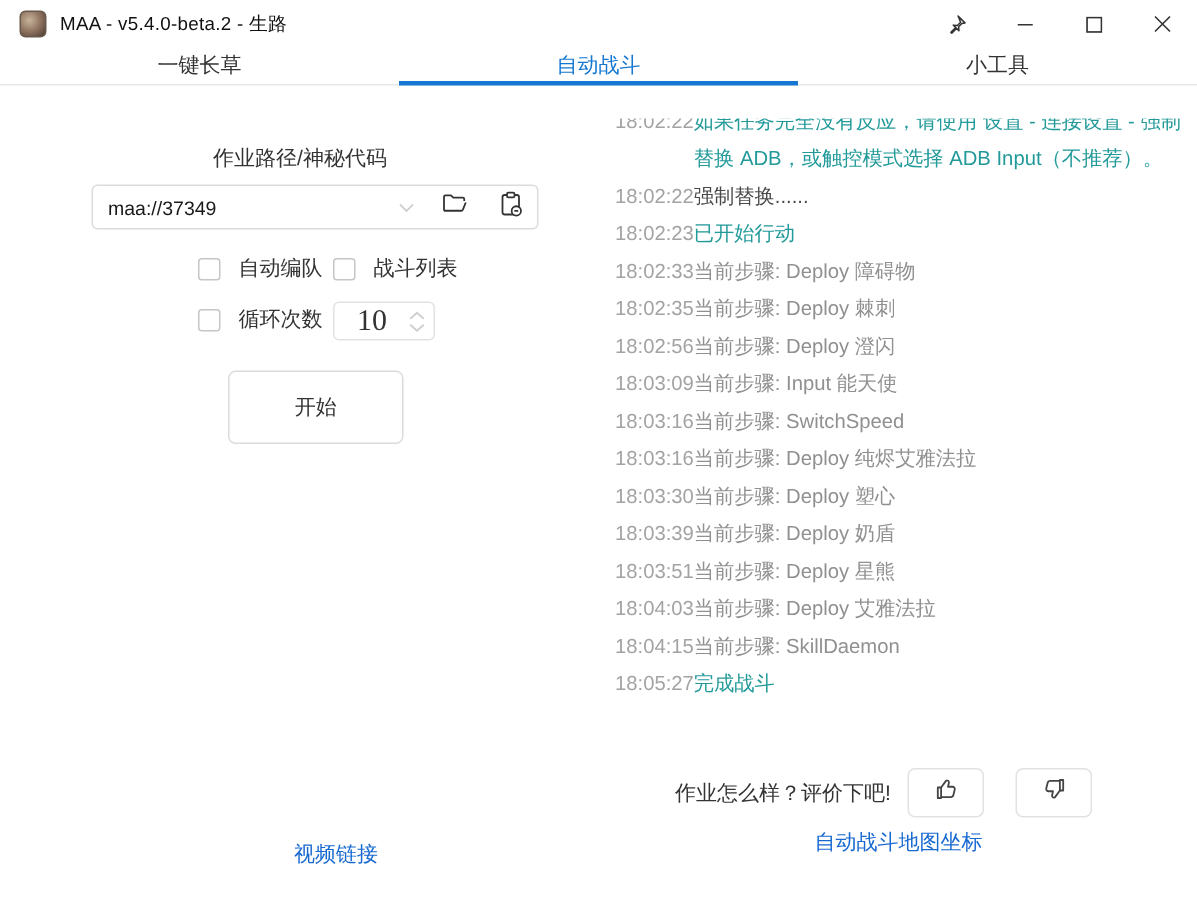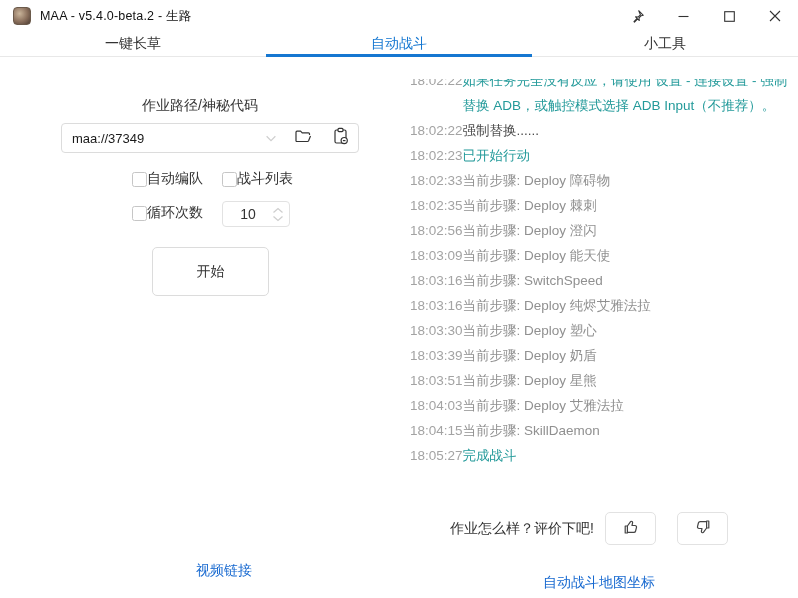--- a/index.html
+++ b/index.html
@@ -34,38 +34,38 @@
 
   
   .path-label { position:absolute; top:39px; left:0; width:100%; text-align:center; font-size:14px; color:#333; }
   .combo { position:absolute; left:61px; top:65px; width:298px; height:30px;
     border:1px solid #dcdcdc; border-radius:4px; display:flex; align-items:center; background:#fff; }
   .combo-text { flex:1 1 auto; font-size:13px; color:#1a1a1a; display:flex; align-items:center; padding-left:10px; }
   .combo-chevron { width:26px; display:flex; align-items:center; justify-content:center; }
   .combo-sep { width:1px; background:#e4e4e4; margin:0; }
   .combo-btn { width:36px; display:flex; align-items:center; justify-content:center; cursor:default; }
 
-  .cb-group { position:absolute; display:flex; align-items:center; gap:0; height:18px; }
+  .cb-group { position:absolute; display:flex; align-items:center; gap:12px; height:18px; }
   .checkbox { width:15px; height:15px; border:1px solid #c6c6c6; border-radius:2.5px; background:#fff; flex:0 0 auto; }
   .cb-label { font-size:14px; color:#333; white-space:nowrap; }
   #cb-squad { left:132px; top:112px; }
   #cb-list  { left:222px; top:112px; }
   #cb-loop  { left:132px; top:146px; }
   .spinner { position:absolute; left:222px; top:143px; width:68px; height:26px;
     border:1px solid #e2e2e2; border-radius:4px; display:flex; align-items:center; background:#fff; }
-  .spinner-val { flex:1; text-align:center; font-size:14px; color:#333; padding-left:6px; }
+  .spinner-val { flex:1; text-align:center; font-size:20px; color:#333; padding-left:6px;font-family:Liberation Serif, serif; }
   .spinner-arrows { width:22px; display:flex; flex-direction:column; align-items:center; justify-content:center; gap:1px; }
 
   .start-btn { position:absolute; left:152px; top:189px; width:117px; height:49px;
     border:1px solid #dcdcdc; border-radius:5px; background:#fff;
     font-size:14px; color:#333; display:flex; align-items:center; justify-content:center; cursor:default; }
 
   .link { font-size:14px; color:var(--link); cursor:default; }
   .video-link-row { position:absolute; left:0; width:100%; top:503px; text-align:center;padding-left:48px; }
-  .map-link-row { position:absolute; left:0; width:100%; top:515px; text-align:center; }
+  .map-link-row { position:absolute; left:0; width:100%; top:495px; text-align:center; }
 
   
   .log { position:absolute; top:21px; left:0; right:0; height:426px; overflow:hidden; }
   .log-row { display:flex; padding-left:10px; font-size:13.5px; line-height:25px; }
   .log-row:first-child { margin-top:-11px; }
   .log-time { flex:0 0 48px; color:#a3a3a3; }
   .log-msg { flex:1 1 auto; padding-right:10px; }
   .c-teal { color:var(--teal); }
   .c-gray { color:#909090; }
   .c-dark { color:#4a4a4a; }
@@ -227,21 +227,21 @@
           <span class="log-msg c-gray">当前步骤: Deploy 棘刺</span>
         </div>
 
         <div class="log-row">
           <span class="log-time">18:02:56</span>
           <span class="log-msg c-gray">当前步骤: Deploy 澄闪</span>
         </div>
 
         <div class="log-row">
           <span class="log-time">18:03:09</span>
-          <span class="log-msg c-gray">当前步骤: Deploy 能天使</span>
+          <span class="log-msg c-gray">当前步骤: Input 能天使</span>
         </div>
 
         <div class="log-row">
           <span class="log-time">18:03:16</span>
           <span class="log-msg c-gray">当前步骤: SwitchSpeed</span>
         </div>
 
         <div class="log-row">
           <span class="log-time">18:03:16</span>
           <span class="log-msg c-gray">当前步骤: Deploy 纯烬艾雅法拉</span>

